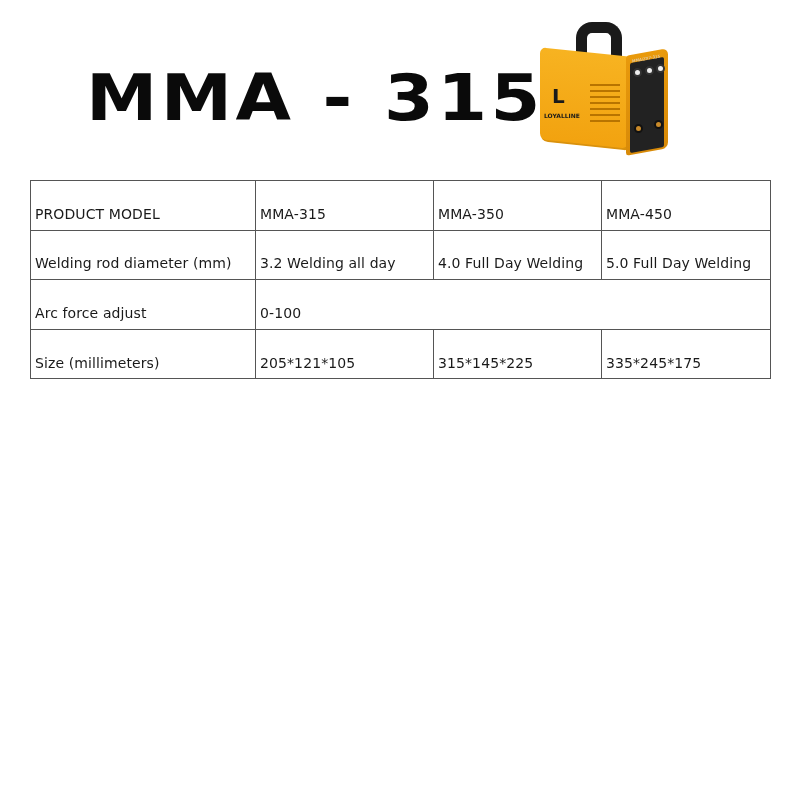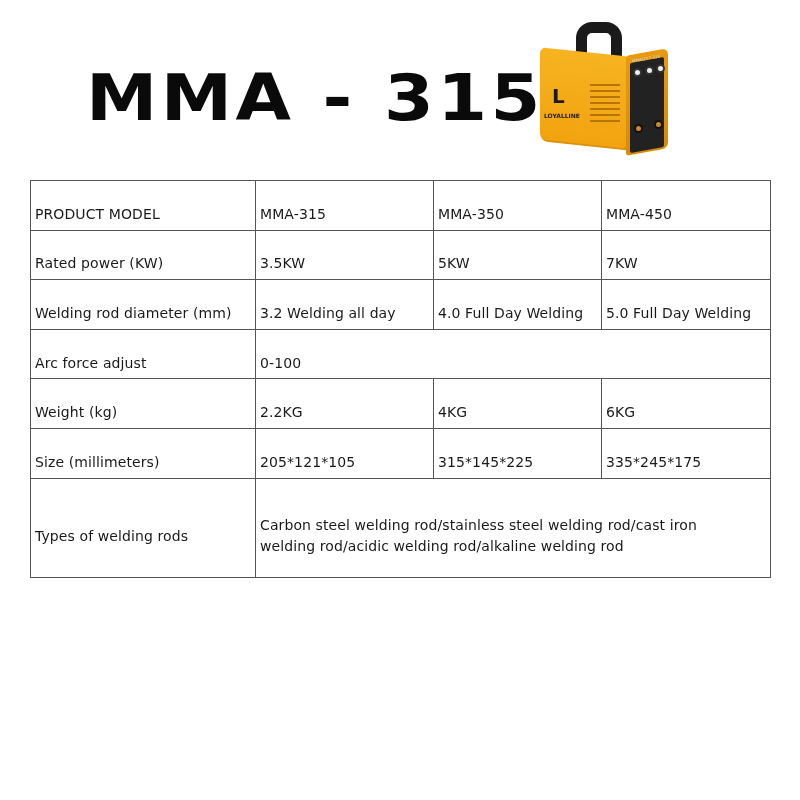--- a/index.html
+++ b/index.html
@@ -97,45 +97,29 @@
     <col style="width:169px">
   </colgroup>
   <tbody>
     <tr>
       <td class="label">PRODUCT MODEL</td>
       <td>MMA-315</td>
       <td>MMA-350</td>
       <td>MMA-450</td>
     </tr>
     <tr>
-      <td class="label">Rated power (KW)</td>
-      <td>3.5KW</td>
-      <td>5KW</td>
-      <td>7KW</td>
-    </tr>
-    <tr>
       <td class="label">Welding rod diameter (mm)</td>
       <td>3.2 Welding all day</td>
       <td>4.0 Full Day Welding</td>
       <td>5.0 Full Day Welding</td>
     </tr>
     <tr>
       <td class="label">Arc force adjust</td>
       <td colspan="3">0-100</td>
     </tr>
     <tr>
-      <td class="label">Weight (kg)</td>
-      <td>2.2KG</td>
-      <td>4KG</td>
-      <td>6KG</td>
-    </tr>
-    <tr>
       <td class="label">Size (millimeters)</td>
       <td>205*121*105</td>
       <td>315*145*225</td>
       <td>335*245*175</td>
     </tr>
-    <tr class="tall">
-      <td class="label">Types of welding rods</td>
-      <td class="wrap" colspan="3" style="padding-right:60px;">Carbon steel welding rod/stainless steel welding rod/cast iron welding rod/acidic welding rod/alkaline welding rod</td>
-    </tr>
   </tbody>
 </table>
 
 </body></html>

